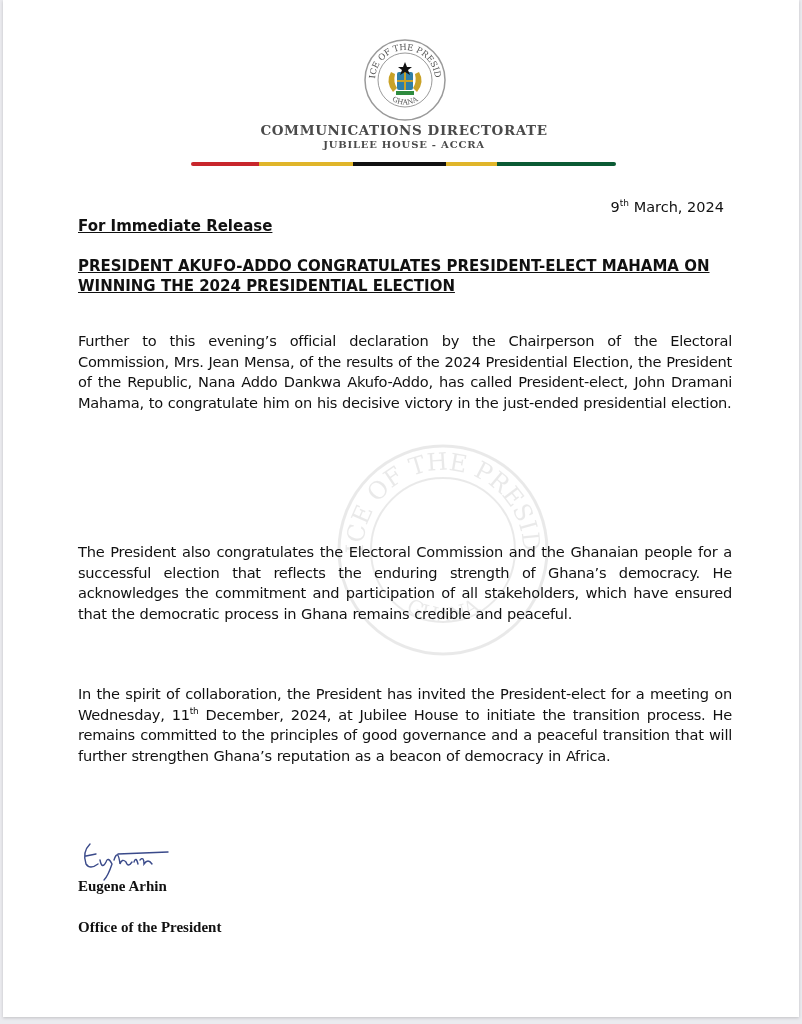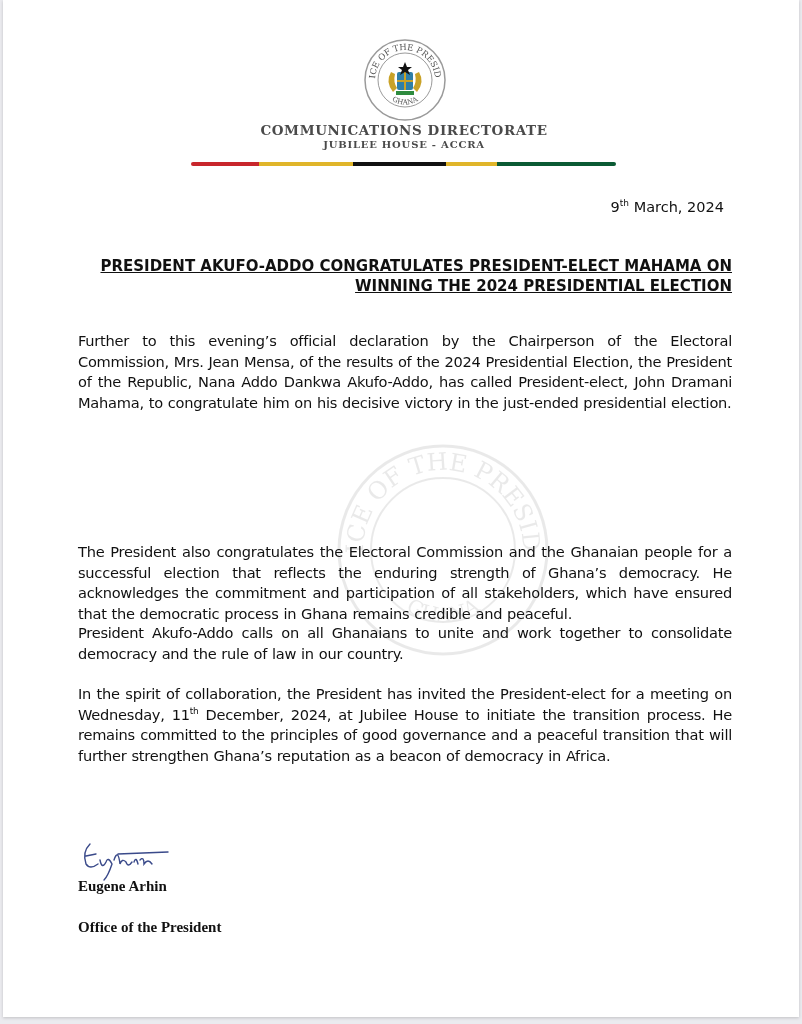--- a/index.html
+++ b/index.html
@@ -20,21 +20,21 @@
   }
   .org-sub {
     position:absolute; left:0; width:802px; top:139px; text-align:center;
     font-family:"DejaVu Serif", serif; font-weight:bold; font-size:10px; letter-spacing:0.8px; color:#4a4a4a;
   }
   .flagbar { position:absolute; top:162px; left:188px; height:4px; width:425px; display:flex; border-radius:2px; overflow:hidden; }
   .flagbar span { height:100%; }
   .date { position:absolute; right:75px; top:198px; font-size:14.5px; }
   .date sup { font-size:9px; }
   .release { position:absolute; left:75px; top:217px; font-weight:bold; font-size:15px; text-decoration:underline; }
-  .headline { position:absolute; left:75px; top:256px; width:654px; font-weight:bold; font-size:15px; line-height:20px; text-decoration:underline;text-align:right; }
+  .headline { position:absolute; left:75px; top:256px; width:654px; font-weight:bold; font-size:15px; line-height:20px; text-decoration:underline; }
   .para {
     position:absolute; left:75px; width:654px; font-size:14.6px; line-height:20.5px; text-align:justify;
     letter-spacing:-0.25px; word-spacing:0.5px;
   }
   .para sup { font-size:9px; line-height:0; }
   .watermark { position:absolute; left:330px; top:440px; width:220px; height:220px; opacity:0.12; }
   .signature { position:absolute; left:75px; top:834px; width:100px; height:50px; }
   .sig-line { position:absolute; left:75px; font-weight:bold; font-size:15px;font-family:Liberation Serif, serif; }
 </style>
 </head>
@@ -66,40 +66,40 @@
   <div class="flagbar">
     <span style="width:16%;background:#c8262c"></span>
     <span style="width:22%;background:#e0b52a"></span>
     <span style="width:22%;background:#111111"></span>
     <span style="width:12%;background:#e0b52a"></span>
     <span style="width:28%;background:#0a5a34"></span>
   </div>
 
   <div class="date"><span>9</span><sup>th</sup><span> March, 2024</span></div>
 
+  <div class="release">For Immediate Release</div>
 
   <div class="headline">PRESIDENT AKUFO-ADDO CONGRATULATES PRESIDENT-ELECT MAHAMA ON WINNING THE 2024 PRESIDENTIAL ELECTION</div>
 
   <svg class="watermark" viewBox="0 0 220 220">
     <circle cx="110" cy="110" r="104" fill="none" stroke="#555" stroke-width="3"></circle>
     <circle cx="110" cy="110" r="72" fill="none" stroke="#555" stroke-width="2"></circle>
     <defs>
         <path id="wmTop" d="M 30 110 A 80 80 0 0 1 190 110"></path>
         <path id="wmBot" d="M 50 140 A 64 64 0 0 0 170 140"></path>
       </defs>
     <text font-family="DejaVu Serif, serif" font-size="24" fill="#555"><textPath href="#wmTop" startOffset="50%" text-anchor="middle">OFFICE OF THE PRESIDENT</textPath></text>
     <text font-family="DejaVu Serif, serif" font-size="20" fill="#555"><textPath href="#wmBot" startOffset="50%" text-anchor="middle">GHANA</textPath></text>
   </svg>
 
   <div class="para" style="top:331px">Further to this evening’s official declaration by the Chairperson of the Electoral Commission, Mrs. Jean Mensa, of the results of the 2024 Presidential Election, the President of the Republic, Nana Addo Dankwa Akufo-Addo, has called President-elect, John Dramani Mahama, to congratulate him on his decisive victory in the just-ended presidential election.</div>
 
 
   <div class="para" style="top:542px">The President also congratulates the Electoral Commission and the Ghanaian people for a successful election that reflects the enduring strength of Ghana’s democracy. He acknowledges the commitment and participation of all stakeholders, which have ensured that the democratic process in Ghana remains credible and peaceful.</div>
 
-  <div class="para" style="top:623px">President Akufo-Addo calls on all Ghanaians to unite and work together to consolidate democracy and the rule of law in our country.</div>
 
   <div class="para" style="top:684px"><span>In the spirit of collaboration, the President has invited the President-elect for a meeting on Wednesday, 11</span><sup>th</sup><span> December, 2024, at Jubilee House to initiate the transition process. He remains committed to the principles of good governance and a peaceful transition that will further strengthen Ghana’s reputation as a beacon of democracy in Africa.</span></div>
 
 
   <svg class="signature" viewBox="0 0 100 50">
     <path d="M 12 10 Q 4 18 8 30 Q 12 36 20 30 M 8 22 L 18 20 M 22 26 Q 24 36 28 28 Q 30 22 34 30 Q 30 42 26 46 M 36 26 Q 40 14 42 30 Q 44 24 48 28 Q 50 34 54 28 M 56 28 Q 58 22 60 30 M 62 26 Q 66 22 66 30 Q 70 24 74 30 M 40 20 L 90 18" fill="none" stroke="#3a4a8a" stroke-width="1.4" stroke-linecap="round"></path>
   </svg>
 
   <div class="sig-line" style="top:878px">Eugene Arhin</div>
   <div class="sig-line" style="top:919px">Office of the President</div>

